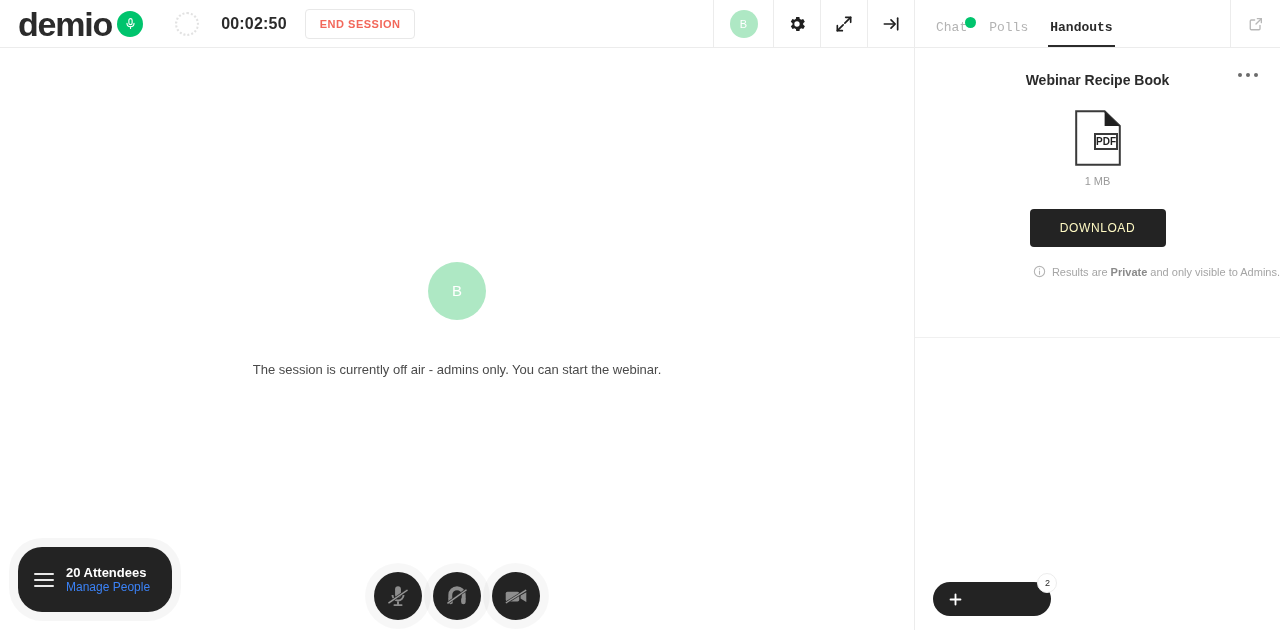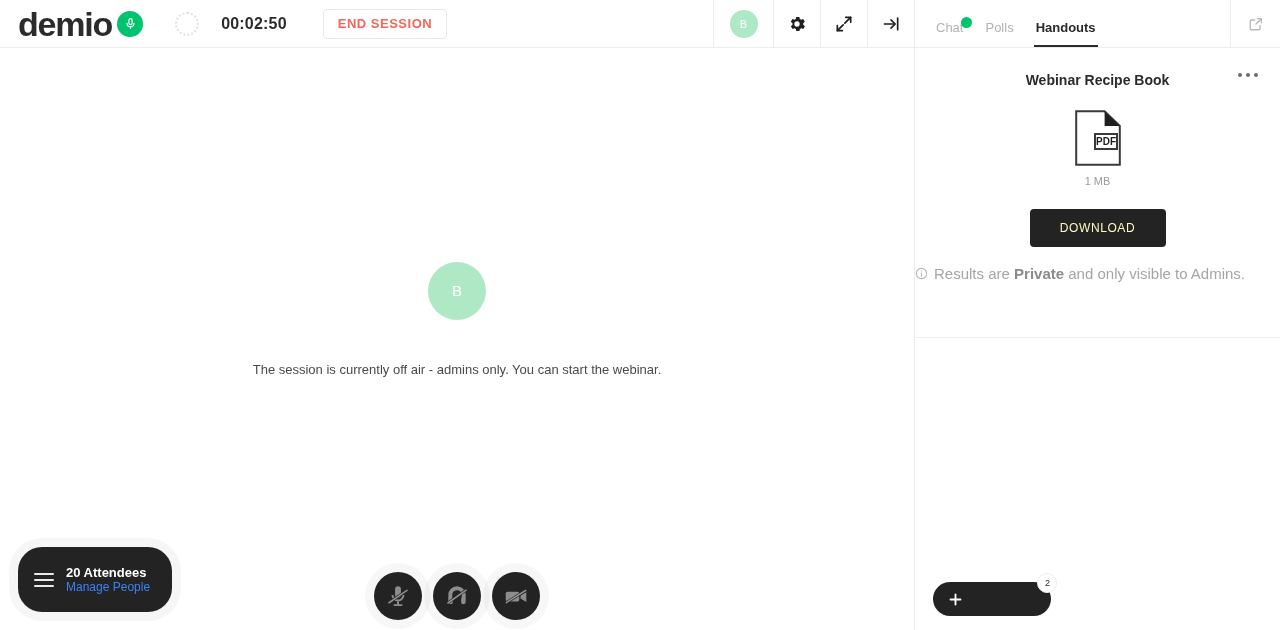--- a/index.html
+++ b/index.html
@@ -31,23 +31,23 @@
   }
   .rec-dot {
     width: 24px; height: 24px; border-radius: 50%;
     border: 2px dotted #e2e2e2; margin-left: 32px;
   }
   .timer {
     margin-left: 22px; font-size: 16px; font-weight: 700; color: #2b2b2b;
     letter-spacing: 0.2px;
   }
   .end-session {
-    margin-left: 36px; height: 30px; padding: 0 14px;
+    margin-left: 18px; height: 30px; padding: 0 14px;
     border: 1px solid #e8e8e8; border-radius: 4px; background: #fff;
-    color: #f2675a; font-size: 13px; font-weight: 700; letter-spacing: 0.5px;
+    color: #f2675a; font-size: 11px; font-weight: 700; letter-spacing: 0.5px;
     display: flex; align-items: center; justify-content: center; cursor: pointer;
   }
 
   .hdr-right { margin-left: auto; display: flex; align-items: center; height: 48px; }
   .hdr-cell {
     width: 47px; height: 48px; border-left: 1px solid #ececec;
     display: flex; align-items: center; justify-content: center; cursor: pointer;
   }
   .hdr-cell.avatar-cell { border-left: 1px solid #ececec; width: 60px; }
   .avatar-sm {
@@ -98,21 +98,21 @@
     cursor: pointer; box-shadow: 0 0 0 9px rgba(0,0,0,0.03);
   }
 
   
   .panel {
     position: absolute; right: 0; top: 0; width: 366px; height: 630px;
     background: #fff; border-left: 1px solid #ececec;
   }
   .panel-head {
     height: 48px; border-bottom: 1px solid #ececec;
-    display: flex; align-items: flex-end; position: relative;
+    display: flex; align-items: flex-end; position: relative; font-family: Liberation Mono, monospace;
   }
   .tabs { display: flex; align-items: flex-end; height: 48px; padding-left: 21px; gap: 22px; }
   .tab {
     position: relative; font-size: 13px; color: #b3b3b3;
     padding-bottom: 11px; cursor: pointer; line-height: 16px;
   }
   .tab.active { color: #2b2b2b; font-weight: 700; }
   .tab.active::after {
     content: ""; position: absolute; left: -2px; right: -2px; bottom: 0;
     height: 2px; background: #2b2b2b;
@@ -139,22 +139,22 @@
   .file-size { margin-top: 9px; font-size: 11px; color: #9a9a9a; }
 
   .dl-btn {
     display: block; margin: 22px auto 0; width: 136px; height: 38px;
     background: #232323; color: #fef9c3; border: none; border-radius: 4px;
     font-size: 12px; font-weight: 400; letter-spacing: 0.6px; cursor: pointer;
     font-family: "Liberation Sans", sans-serif;
   }
   .clicks { margin-top: 18px; font-size: 12.5px; color: #4a4a4a; }
   .privacy {
-    margin-top: 18px; font-size: 15px; color: #a5a5a5;
-    display: flex; align-items: center; justify-content: flex-start; gap: 6px;
+    margin-top: 18px; font-size: 11px; color: #a5a5a5;
+    display: flex; align-items: center; justify-content: flex-end; gap: 6px;
   }
   .privacy b { color: #8a8a8a; }
   .panel-divider {
     position: absolute; left: 0; right: 0; top: 337px; height: 1px; background: #f0f0f0;
   }
 
   .add-new {
     position: absolute; left: 18px; bottom: 14px;
     height: 34px; padding: 0 20px 0 14px;
     background: #232323; border-radius: 17px;

